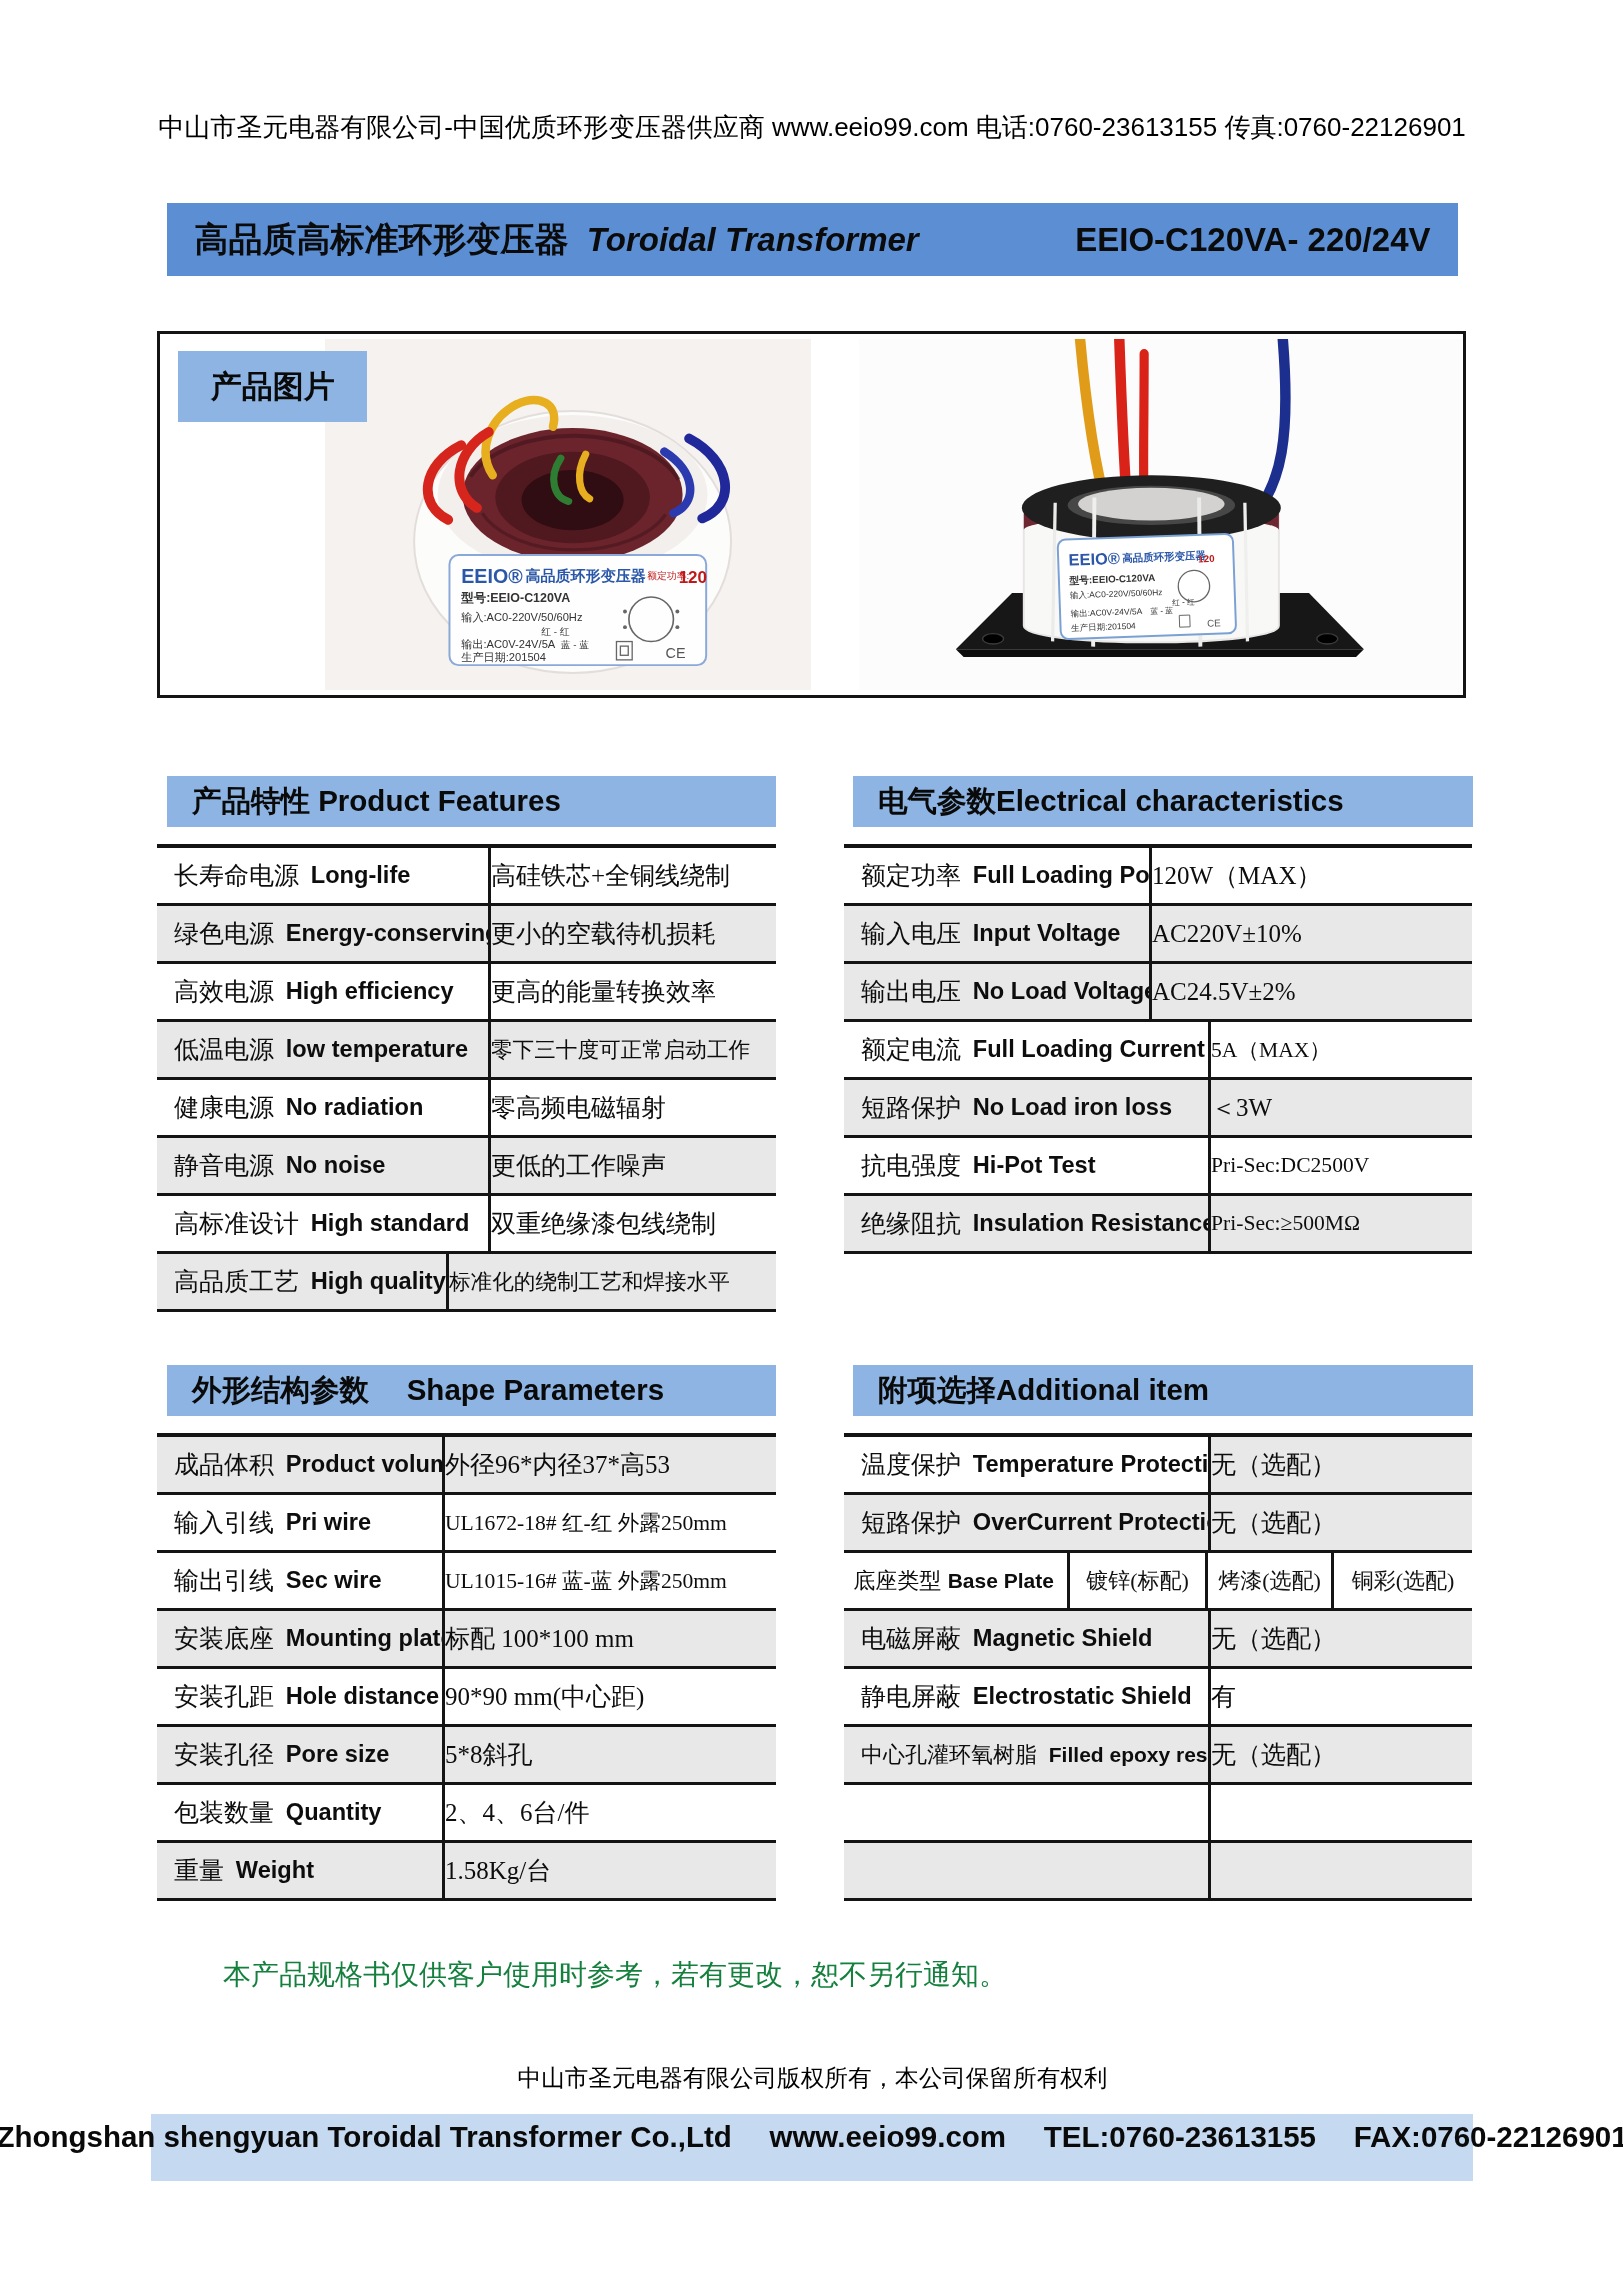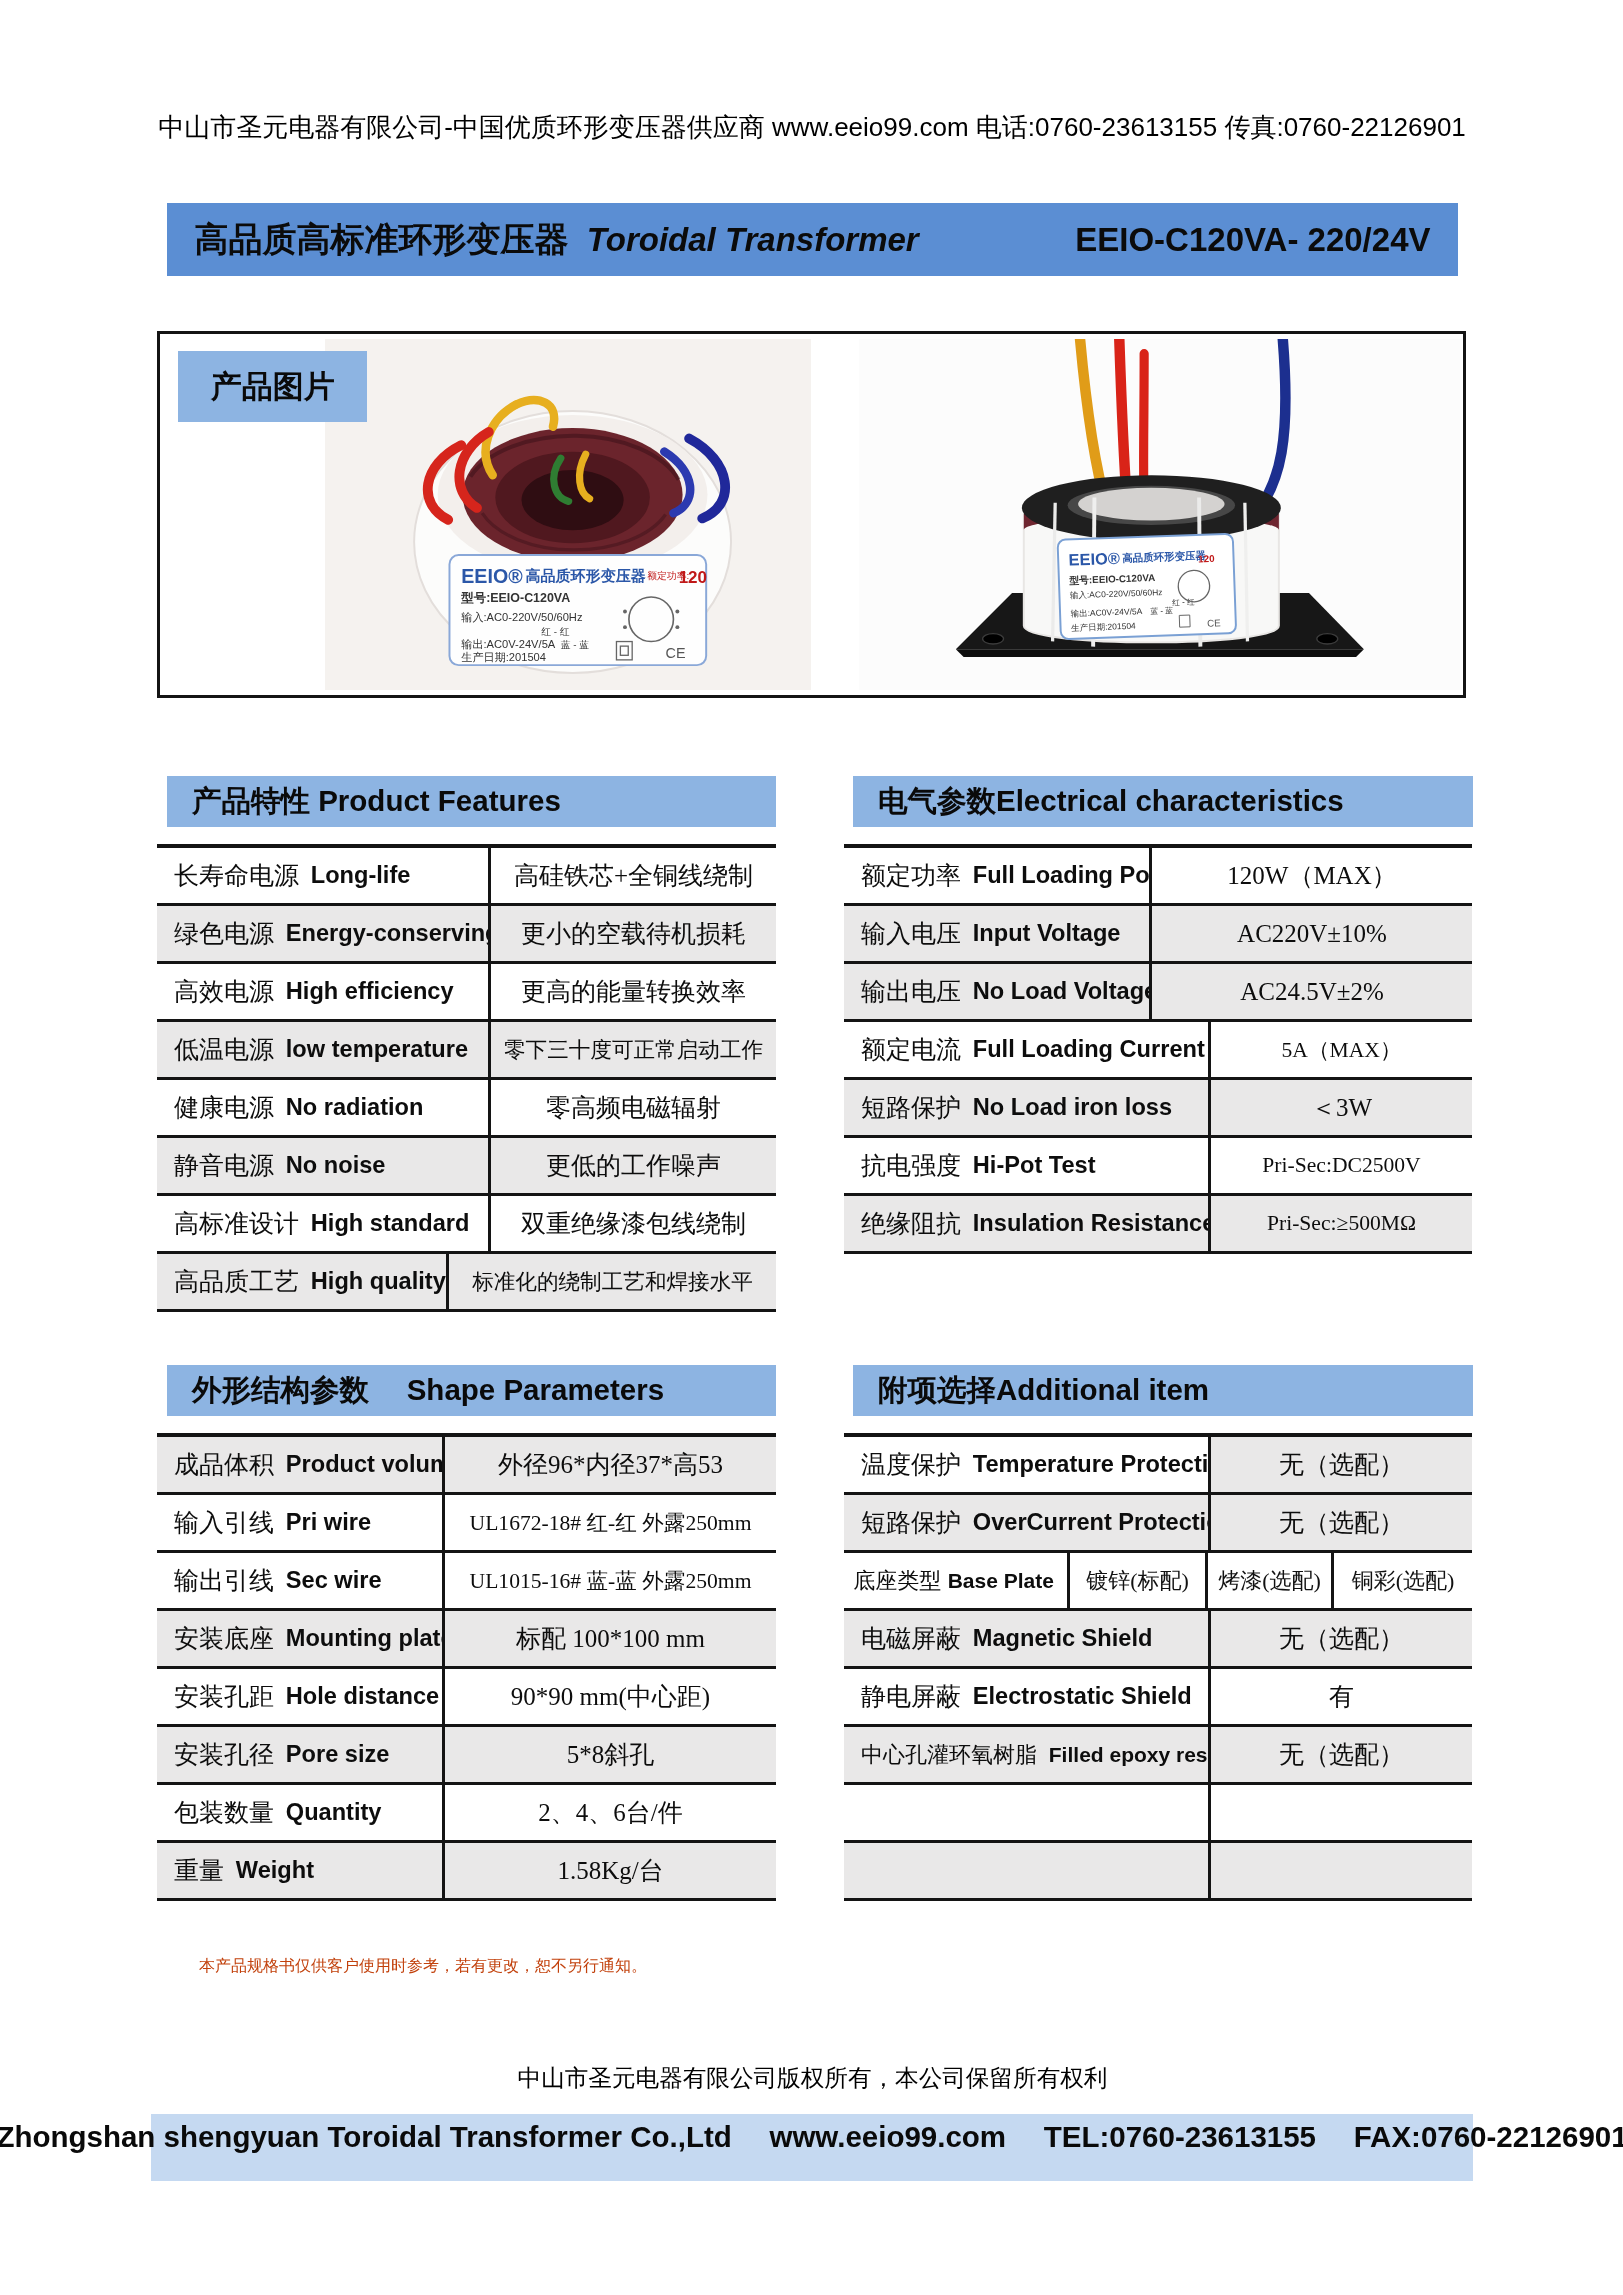--- a/index.html
+++ b/index.html
@@ -55,21 +55,21 @@
   .t-shape{left:157px;top:1433px;width:619px;}
   .t-additional{left:844px;top:1433px;width:628px;}
 
   .row{display:flex;height:58px;border-bottom:3.9px solid #141414;box-sizing:border-box;}
   .cellL{
     display:flex;align-items:center;gap:11.8px;padding-left:17px;
     border-right:3.3px solid #141414;box-sizing:border-box;
     overflow:hidden;white-space:nowrap;flex:0 0 auto;
   }
   .cellV{
-    flex:1;display:flex;align-items:center;justify-content:center;
+    flex:1;display:flex;align-items:center;justify-content:flex-start;
     overflow:hidden;white-space:nowrap;box-sizing:border-box;
   }
   .cellO{ 
     display:flex;align-items:center;justify-content:center;
     border-right:3.3px solid #141414;box-sizing:border-box;overflow:hidden;white-space:nowrap;
     font-family:"Liberation Serif","DejaVu Serif",serif;font-size:22px;
   }
   .cellO.last{border-right:none;}
 
   .cn{font-family:"Liberation Serif","DejaVu Serif",serif;font-size:25px;color:#0d0d0d;}
@@ -85,21 +85,21 @@
   .t-features .cellL{width:334px;}
   .t-features .row.shift .cellL{width:292px;}
   .t-electrical .row.ga .cellL{width:308px;}
   .t-electrical .row.gb .cellL{width:367px;}
   .t-shape .cellL{width:288px;}
   .t-additional .cellL{width:367px;}
 
   
   .notes{
     left:167px;top:1954px;width:1291px;
-    font-size:16px;line-height:1.52;color:#c2410c;
+    font-size:28px;line-height:1.52;color:#15803d;
     font-family:Liberation Sans, sans-serif;
   }
   .notes p{margin:0;text-indent:2em;}
   .copyright{
     left:167px;top:2062px;width:1291px;text-align:center;
     font-size:23.6px;color:#000;font-family:"Liberation Serif","DejaVu Serif",serif;
   }
   .footer-bar{
     left:151px;top:2114px;width:1322px;height:67px;background:#c5d9f1;
     display:flex;align-items:flex-start;justify-content:center;

